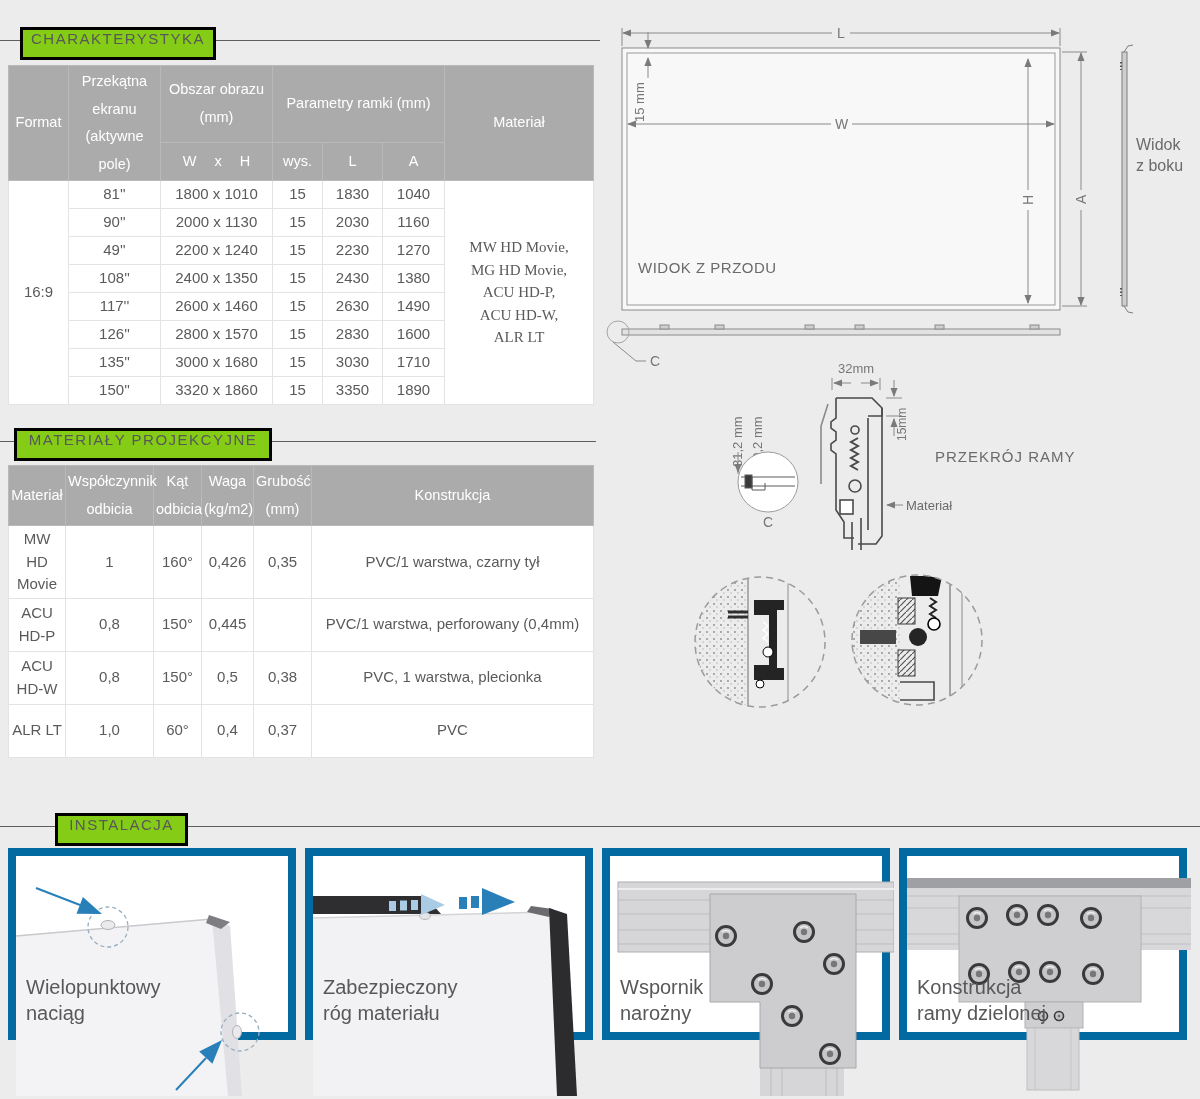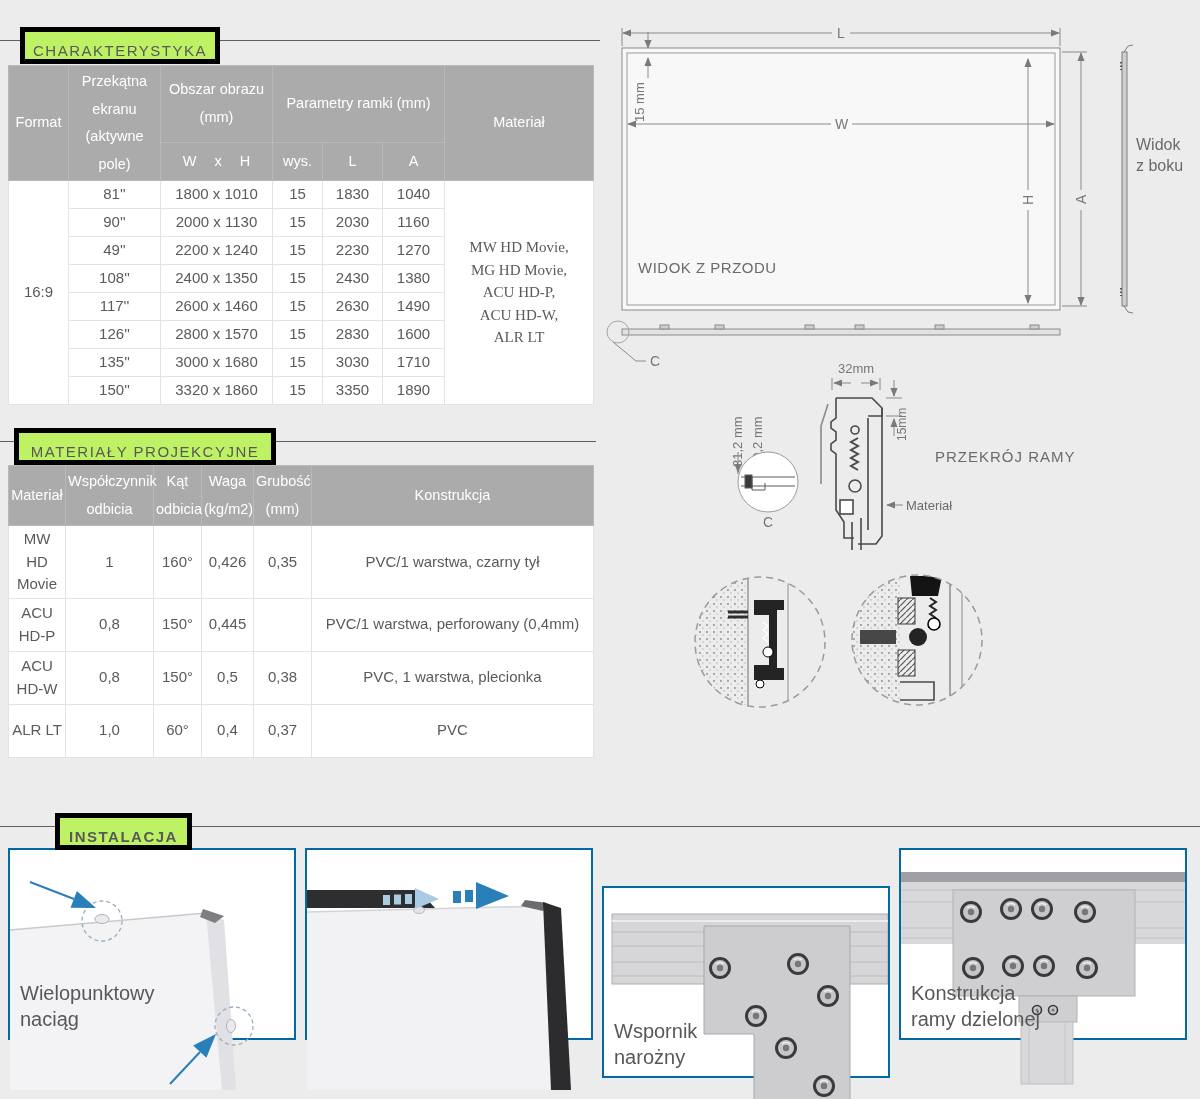--- a/index.html
+++ b/index.html
@@ -6,23 +6,23 @@
   body{
     width:1200px;height:1099px;position:relative;
     background:#ececec;
     font-family:"Liberation Sans", sans-serif;
     overflow:hidden;
   }
   .abs{position:absolute;}
   
   .sec-line{position:absolute;height:1px;background:#5f5f5f;}
   .sec-box{
-    position:absolute;border:5px solid #000000;background:#bef264;
+    position:absolute;border:3px solid #000000;background:#84cc16;
     color:#585858;font-size:15px;letter-spacing:1.5px;
-    display:flex;align-items:flex-end;justify-content:center;
+    display:flex;align-items:flex-start;justify-content:center;
     z-index:2;
   }
   
   table.spec{position:absolute;border-collapse:collapse;table-layout:fixed;background:#fff;z-index:1;}
   table.spec th{
     background:#ababab;color:#fff;font-weight:400;font-size:14.5px;
     border:1px solid #b9b9b9;text-align:center;vertical-align:middle;
     padding:2px;line-height:1.9;
   }
   table.spec td{
@@ -30,21 +30,21 @@
     text-align:center;vertical-align:middle;padding:2px;line-height:1.5;
   }
   .pre{white-space:pre-line;}
   .wxh{word-spacing:14px;}
   td.mat-merge{line-height:1.9;font-size:15px;font-family:Liberation Serif, serif;}
   
   svg text{font-family:"Liberation Sans", sans-serif;}
   
   .panel{
     position:absolute;width:288px;height:192px;box-sizing:border-box;
-    border:2px solid #0369a1;background:#fff;top:848px;
+    border:8px solid #0369a1;background:#fff;top:848px;
   }
   .panel svg{position:absolute;left:0;top:0;}
   .caption{
     position:absolute;left:10px;bottom:6px;
     font-size:20px;color:#58585a;line-height:1.3;white-space:pre-line;z-index:3;
   }
 </style>
 </head>
 <body>
 
@@ -362,21 +362,21 @@
       <circle cx="334" cy="624" r="6" fill="#fff" stroke="#000" stroke-width="1.6"></circle>
       <line x1="350" y1="578" x2="350" y2="706" stroke="#5a5a5a"></line>
       <line x1="362" y1="582" x2="362" y2="702" stroke="#8a8a8a"></line>
       <path d="M300,682 h34 v18 h-34" fill="none" stroke="#4a4a4a" stroke-width="1.6"></path>
     </g>
     <circle cx="317" cy="640" r="65" fill="none" stroke="#9b9b9b" stroke-width="1.5" stroke-dasharray="7 5"></circle>
   </g>
 </svg>
 
 <div class="sec-line" style="left:0;top:826px;width:1200px;"></div>
-<div class="sec-box" style="left:55px;top:813px;width:127px;height:27px;font-weight:bold;">
+<div class="sec-box" style="left:55px;top:813px;width:127px;height:27px;">
   <span>INSTALACJA</span>
 </div>
 
 <div class="panel" style="left:8px;">
   <svg width="284" height="240" viewBox="0 0 284 240">
     <polygon points="0,80 196,63 214,70 226,240 0,240" fill="#f3f3f5"></polygon>
     <polygon points="196,63 214,70 226,240 212,240" fill="#e1e1e5"></polygon>
     <line x1="0" y1="80" x2="196" y2="63" stroke="#c9c9cc" stroke-width="1.5"></line>
     <polygon points="193,59 214,66 205,73 190,67" fill="#7e7e82"></polygon>
     <ellipse cx="92" cy="69" rx="7" ry="4.5" fill="#eaeaec" stroke="#b2b2b6"></ellipse>
@@ -409,23 +409,25 @@
       <rect x="87" y="44.5" width="7" height="10"></rect>
       <rect x="98" y="44" width="7" height="10"></rect>
       <polygon points="108,38 132,49 108,59"></polygon>
     </g>
     <g fill="#2980b9">
       <rect x="146" y="41" width="8" height="12"></rect>
       <rect x="158" y="40" width="8" height="12"></rect>
       <polygon points="169,32 202,46 169,59"></polygon>
     </g>
   </svg>
-</div>
-
-<div class="panel" style="left:602px;margin-top:38px;">
+  <div class="caption">Zabezpieczony
+róg materiału</div>
+</div>
+
+<div class="panel" style="left:602px;">
   <svg width="284" height="240" viewBox="0 0 284 240">
     <defs>
       <g id="screw">
         <circle r="9.5" fill="#c6c6c8" stroke="#3a3a3c" stroke-width="3"></circle>
         <circle r="3.2" fill="#77777a"></circle>
         <path d="M-4,-4 a6,6 0 0 1 8,0" stroke="#efefef" stroke-width="1.5" fill="none"></path>
       </g>
     </defs>
     <rect x="150" y="96" width="84" height="144" fill="#d6d6d8"></rect>
     <line x1="161" y1="96" x2="161" y2="240" stroke="#bdbdc0"></line>

